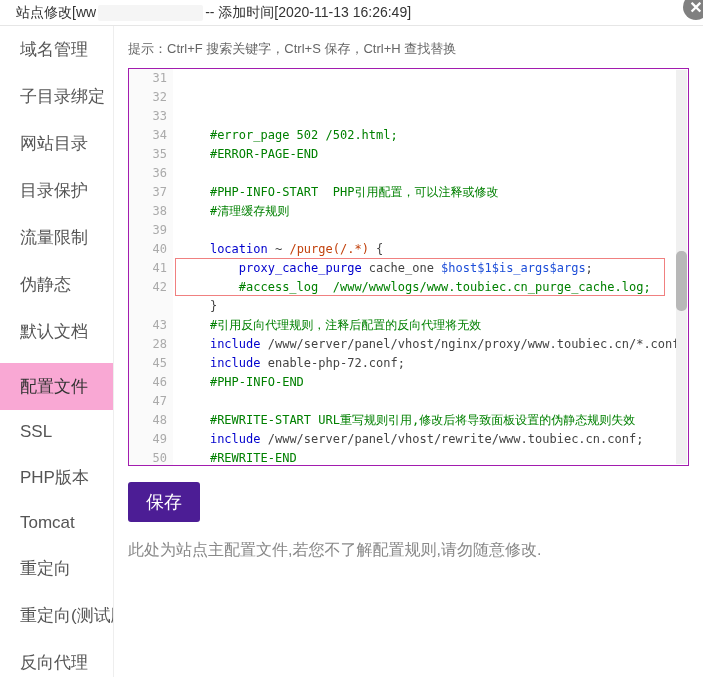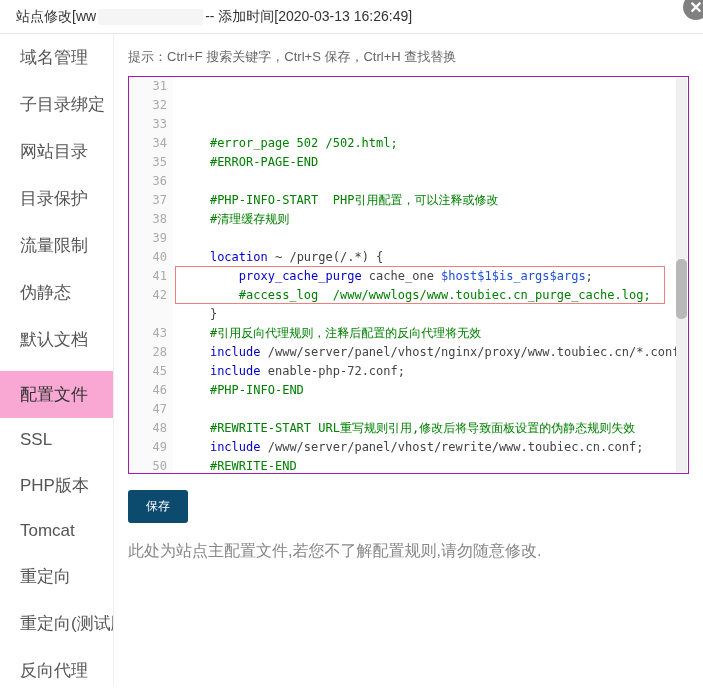--- a/index.html
+++ b/index.html
@@ -6,21 +6,21 @@
     body {
       font-family: "Microsoft YaHei", Arial, sans-serif;
       font-size: 13px;
       background: #fff;
       width: 703px;
       height: 693px;
       overflow: hidden;
       position: relative;
     }
     .header {
-      height: 34px;
+      height: 26px;
       background: #fff;
       border-bottom: 1px solid #e6e6e6;
       display: flex;
       align-items: center;
       padding: 0 16px;
       color: #333;
       font-size: 14px;
       position: relative;
     }
     .header .blur {
@@ -106,21 +106,21 @@
     .gutter div { height: 19px; }
     .code {
       flex: 1;
       padding-left: 8px;
       white-space: pre;
       color: #444;
       position: relative;
     }
     .code-line { height: 19px; }
     .cm { color: #008000; }
-    .str { color: #404040; }
+    .str { color: #c2410c; }
     .prop { color: #0000cd; }
     .op { color: #444; }
     .var { color: #1d4ed8; }
     .highlight-box {
       border: 1px solid #f08080;
       position: absolute;
       pointer-events: none;
     }
     .scroll-track {
       position: absolute;
@@ -133,43 +133,43 @@
     .scroll-thumb {
       position: absolute;
       right: 0;
       top: 46%;
       width: 11px;
       height: 60px;
       background: #b8b8b8;
       border-radius: 5px;
     }
     .save-btn {
-      background: #0c4a6e;
+      background: #4c1d95;
       color: #fff;
       border: none;
       padding: 8px 18px;
-      font-size: 12px;
+      font-size: 18px;
       border-radius: 3px;
       cursor: pointer;
       margin-top: 16px;
       align-self: flex-start;
     }
     .footer-note {
       color: #888;
       font-size: 16px;
       margin-top: 18px;
     }
   </style>
 </head>
 <body>
 
 <div class="header">
   <span>站点修改[ww</span>
   <span class="blur"></span>
-  <span> -- 添加时间[2020-03-13 16:26:49]</span>
+  <span> -- 添加时间[2020-11-13 16:26:49]</span>
   <div class="close-btn">✕</div>
 </div>
 
 <div class="body-wrap">
   <div class="sidebar" id="sidebar">
       <div class="sidebar-item">域名管理</div>
       <div class="sidebar-item">子目录绑定</div>
       <div class="sidebar-item">网站目录</div>
       <div class="sidebar-item">目录保护</div>
       <div class="sidebar-item">流量限制</div>

